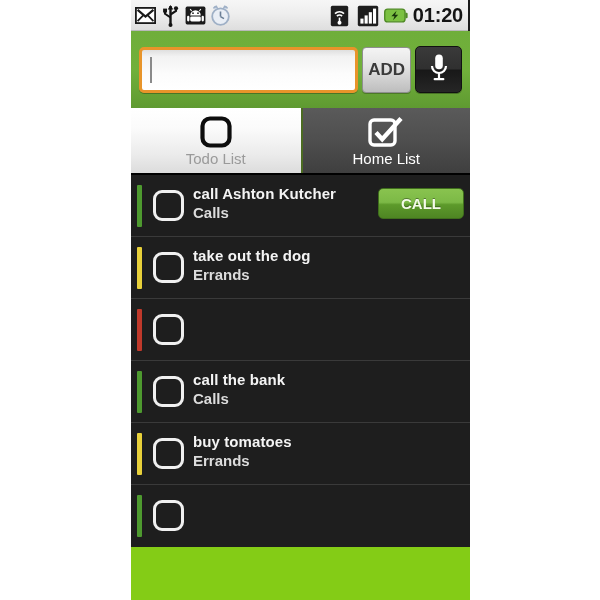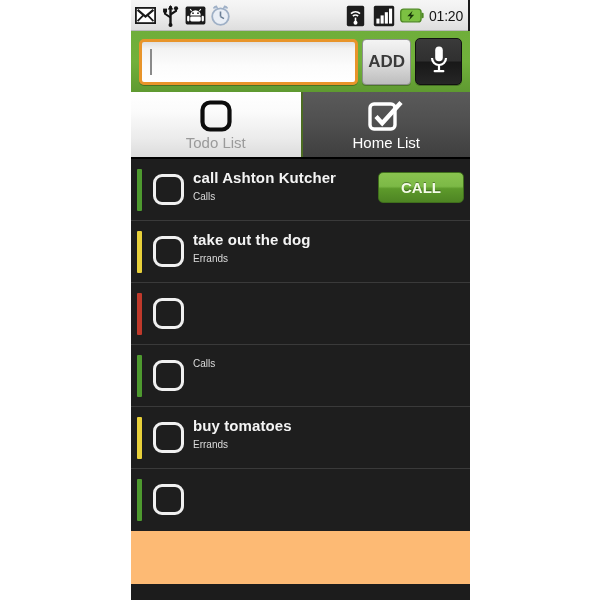--- a/index.html
+++ b/index.html
@@ -62,32 +62,32 @@
   }
   .sb-icon {
     width: 24px;
     height: 25px;
     display: flex;
     align-items: center;
     justify-content: center;
   }
   .sb-clock {
     font-family: "Liberation Sans", sans-serif;
-    font-size: 14px;
-    font-weight: normal;
+    font-size: 20px;
+    font-weight: bold;
     color: #141414;
     letter-spacing: -0.2px;
     padding-left: 1px;
     padding-right: 2px;
   }
 
   
   .entrybar {
     position: relative;
-    height: 61px;
+    height: 77px;
     background: linear-gradient(to bottom, #6fae3a 0%, #71b03b 50%, #5f9a31 100%);
     display: flex;
     align-items: center;
     padding: 0 8px;
     box-sizing: border-box;
   }
   .entry-input-wrap {
     position: relative;
     flex: 1 1 auto;
     height: 46px;
@@ -185,21 +185,21 @@
   .tab-label {
     font-size: 15px;
     line-height: 16px;
     font-family: "Liberation Sans", sans-serif;
   }
   .tab-active .tab-label { color: #9a9a9a; }
   .tab-inactive .tab-label { color: #ffffff; }
 
   
   .list {
-    background: #fdba74;
+    background: #84cc16;
     height: 425px;
     overflow: hidden;
   }
   .row {
     position: relative;
     height: 62px;
     border-bottom: 1px solid #3a3a3a;
     background: #1e1e1e;
     display: flex;
     align-items: center;
@@ -232,24 +232,25 @@
   }
   .row-title {
     font-size: 15px;
     font-weight: bold;
     color: #f4f4f4;
     line-height: 19px;
     letter-spacing: 0.1px;
     white-space: nowrap;
   }
   .row-sub {
-    font-size: 10px;
+    font-size: 15px;
     color: #dcdcdc;
     line-height: 20px;
     white-space: nowrap;
+    font-weight: bold;
   }
   .call-btn {
     position: absolute;
     right: 6px;
     top: 13px;
     width: 86px;
     height: 31px;
     border-radius: 5px;
     background: linear-gradient(to bottom, #89c34f 0%, #7cb946 46%, #5d9a2b 54%, #4e8523 100%);
     border: 1px solid #3f6e1c;
@@ -408,20 +409,21 @@
           </div>
         </div>
         <div class="row">
           <div class="prio" style="background: rgb(192, 57, 43);"></div>
           <div class="cb"></div>
         </div>
         <div class="row">
           <div class="prio" style="background: rgb(78, 154, 47);"></div>
           <div class="cb"></div>
           <div class="row-texts">
+            <div class="row-title">call the bank</div>
             <div class="row-sub">Calls</div>
           </div>
         </div>
         <div class="row">
           <div class="prio" style="background: rgb(232, 209, 58);"></div>
           <div class="cb"></div>
           <div class="row-texts">
             <div class="row-title">buy tomatoes</div>
             <div class="row-sub">Errands</div>
           </div>

